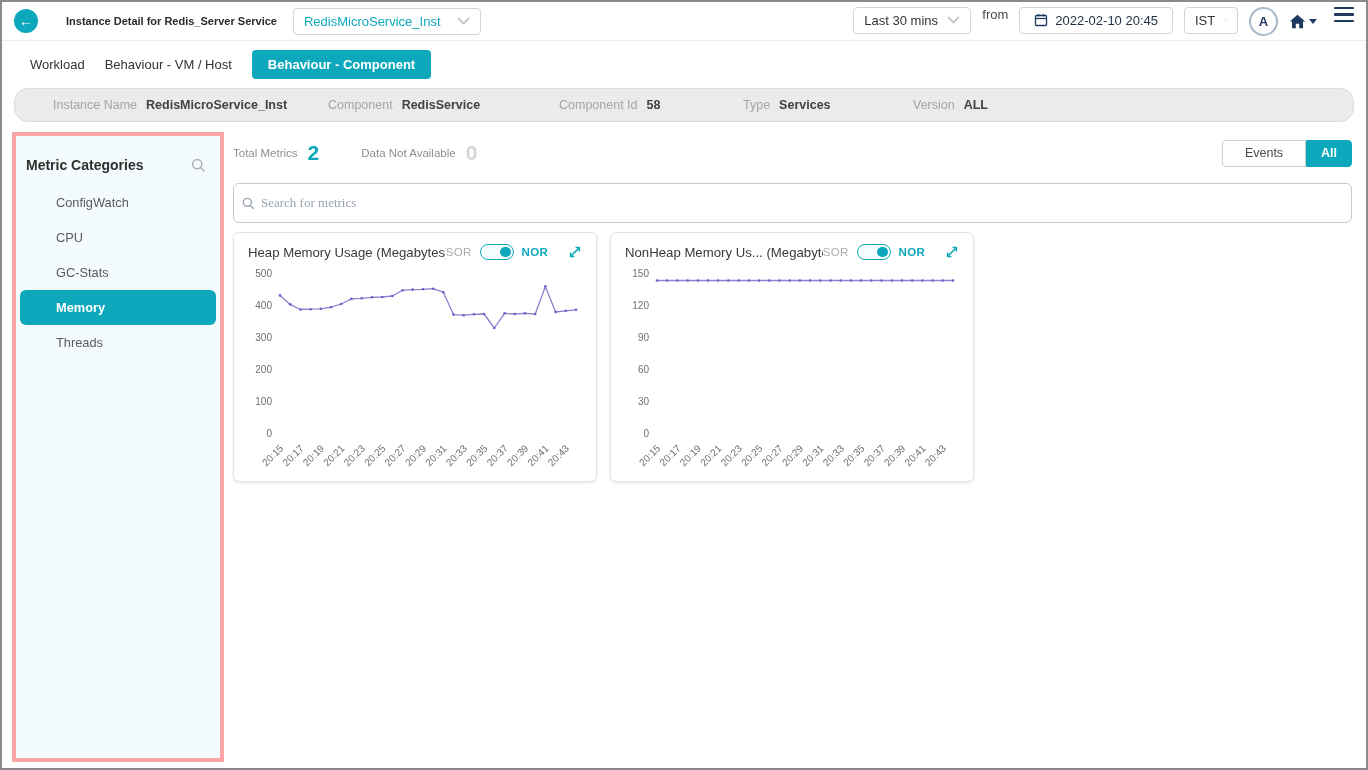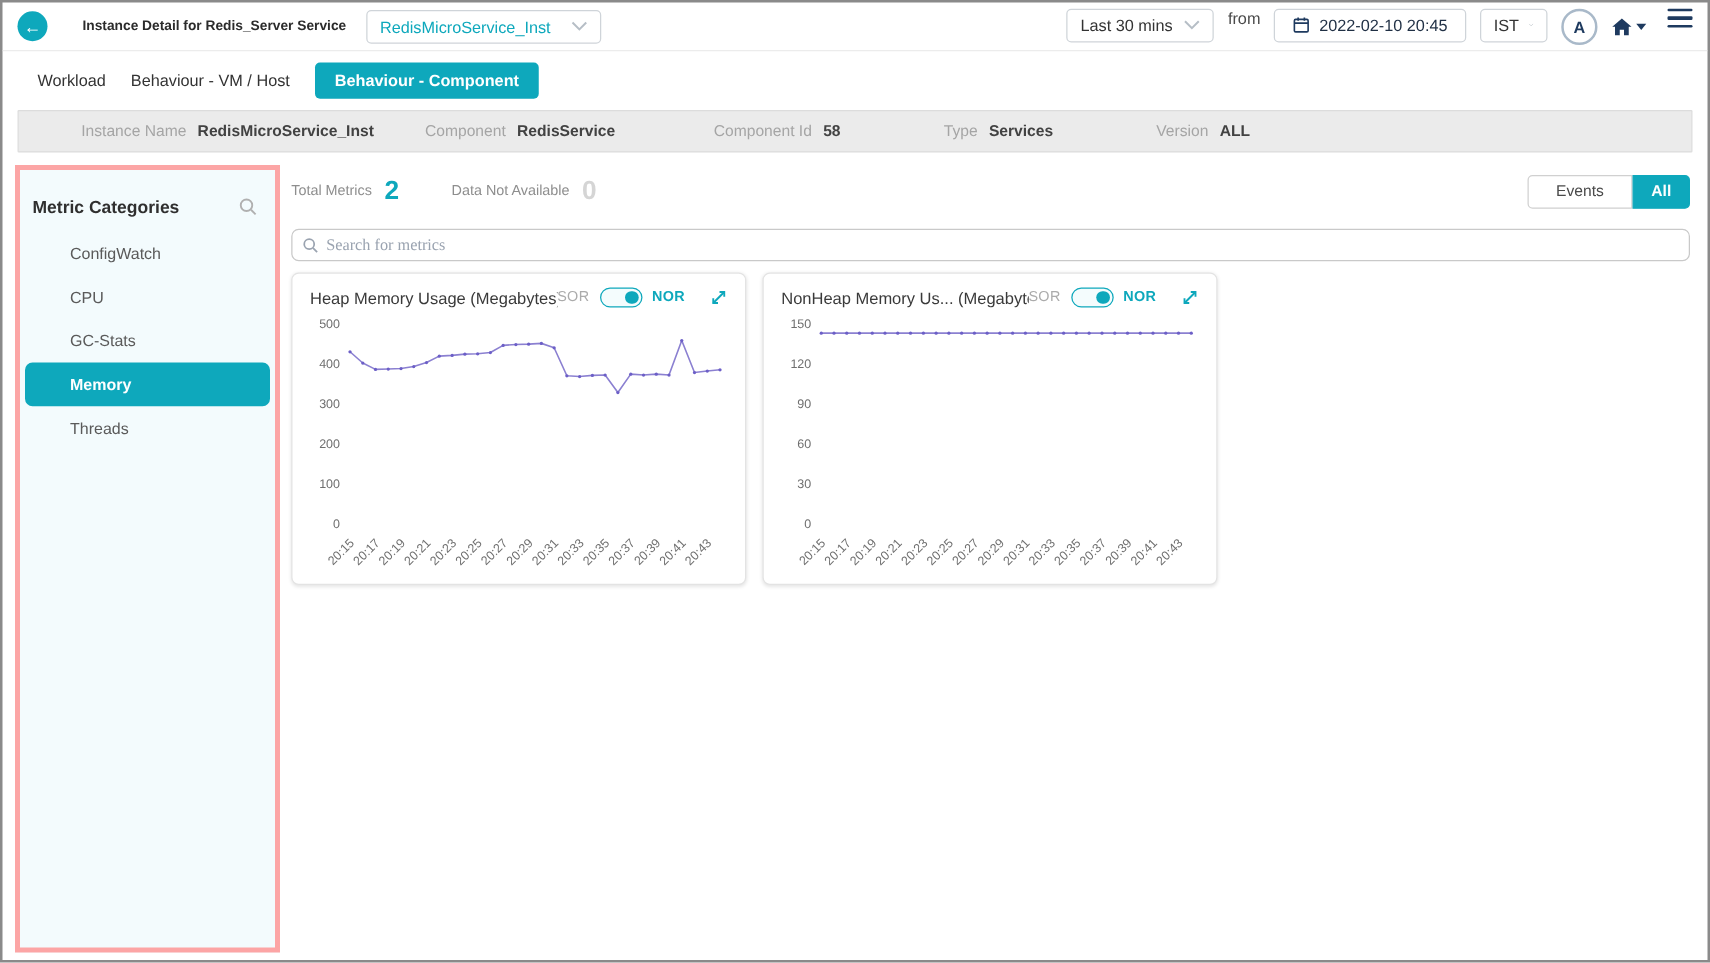--- a/index.html
+++ b/index.html
@@ -27,21 +27,21 @@
   .avatar { width:29px; height:29px; border-radius:50%; border:2px solid #a9b9c9; color:var(--navy); font-size:13px; font-weight:bold; display:flex; align-items:center; justify-content:center; cursor:pointer; }
   .home-wrap { display:flex; align-items:center; gap:3px; cursor:pointer; }
   .caret-down { width:0; height:0; border-left:4.5px solid transparent; border-right:4.5px solid transparent; border-top:5.5px solid var(--navy); }
   .burger { display:flex; flex-direction:column; gap:4px; cursor:pointer; margin-left:6px; }
   .burger span { width:20px; height:2.6px; background:var(--navy); border-radius:1px; }
   
   .tabs { height:47px; display:flex; align-items:center; padding:0 28px; gap:20px; }
   .tab { font-size:13px; color:#333; cursor:pointer; padding:7px 0; white-space:nowrap; }
   .tab.active { background:var(--accent); color:#fff; font-weight:bold; border-radius:4px; padding:7px 16px; }
   
-  .info-bar { margin:0 12px; height:34px; background:#ebebeb; border:1px solid #dcdcdc; border-radius:1px; display:grid; grid-template-columns:275px 231px 184px 170px auto; align-items:center; padding-left:50px; }
+  .info-bar { margin:0 12px; height:34px; background:#ebebeb; border:1px solid #dcdcdc; border-radius:14px; display:grid; grid-template-columns:275px 231px 184px 170px auto; align-items:center; padding-left:38px; }
   .info-field { display:flex; align-items:center; gap:9px; font-size:12.5px; white-space:nowrap; }
   .info-field .lbl { color:#a5a5a5; }
   .info-field .val { color:#424242; font-weight:bold; }
   
   .layout { position:absolute; top:128px; left:0; right:0; bottom:0; }
   .sidebar { position:absolute; left:10px; top:2px; bottom:6px; width:212px; background:#f3fbfd; border:4px solid #fca5a5; }
   .sidebar-head { display:flex; align-items:center; justify-content:space-between; padding:21px 14px 12px 10px; }
   .sidebar-title { font-size:14px; font-weight:bold; color:#2f2f2f; }
   .side-item { height:35px; line-height:35px; padding-left:40px; font-size:12.8px; color:#5a5a5a; cursor:pointer; white-space:nowrap; }
   .side-item.active { background:var(--accent); color:#fff; font-weight:bold; border-radius:6px; margin:0 4px; padding-left:36px; }
@@ -49,21 +49,21 @@
   .summary-row { height:46px; display:flex; align-items:center; }
   .metric-count { display:flex; align-items:center; gap:10px; margin-right:42px; }
   .metric-count .lbl { font-size:11.5px; color:#8e8e8e; }
   .metric-count .num { font-size:21px; font-weight:bold; }
   .num-teal { color:var(--accent); }
   .num-gray { color:#d5d5d5; }
   .seg-group { margin-left:auto; display:flex; height:27px; }
   .seg-btn { font-size:12.5px; display:flex; align-items:center; justify-content:center; cursor:pointer; }
   .seg-events { width:84px; background:#fff; border:1px solid #d0d0d0; border-radius:4px 0 0 4px; color:#4a4a4a; }
   .seg-all { width:46px; background:var(--accent); border:1px solid var(--accent); border-radius:0 4px 4px 0; color:#fff; font-weight:bold; }
-  .search-bar { margin-top:7px; height:26px; border:1px solid #c9c9c9; border-radius:6px; display:flex; align-items:center; padding:0 8px; gap:6px; background:#fff; }
+  .search-bar { margin-top:7px; height:40px; border:1px solid #c9c9c9; border-radius:6px; display:flex; align-items:center; padding:0 8px; gap:6px; background:#fff; }
   .search-bar input { border:none; outline:none; flex:1; font-family:"Liberation Serif", serif; font-size:13px; color:#333; background:transparent; }
   .search-bar input::placeholder { color:#9aa3b0; }
   
   .cards { margin-top:9px; display:flex; gap:13px; }
   .card { width:364px; height:250px; background:#fff; border:1px solid #e3e3e3; border-radius:6px; box-shadow:0 1px 3px rgba(0,0,0,0.10); }
   .card-head { display:flex; align-items:center; padding:11px 14px 0 14px; }
   .card-title { font-size:13.2px; color:#3a3a3a; white-space:nowrap; overflow:hidden; }
   .card-ctrls { margin-left:auto; display:flex; align-items:center; gap:8px; }
   .sor { font-size:11.5px; color:#ababab; letter-spacing:0.3px; }
   .nor { font-size:11.5px; color:var(--accent); font-weight:bold; letter-spacing:0.3px; }

